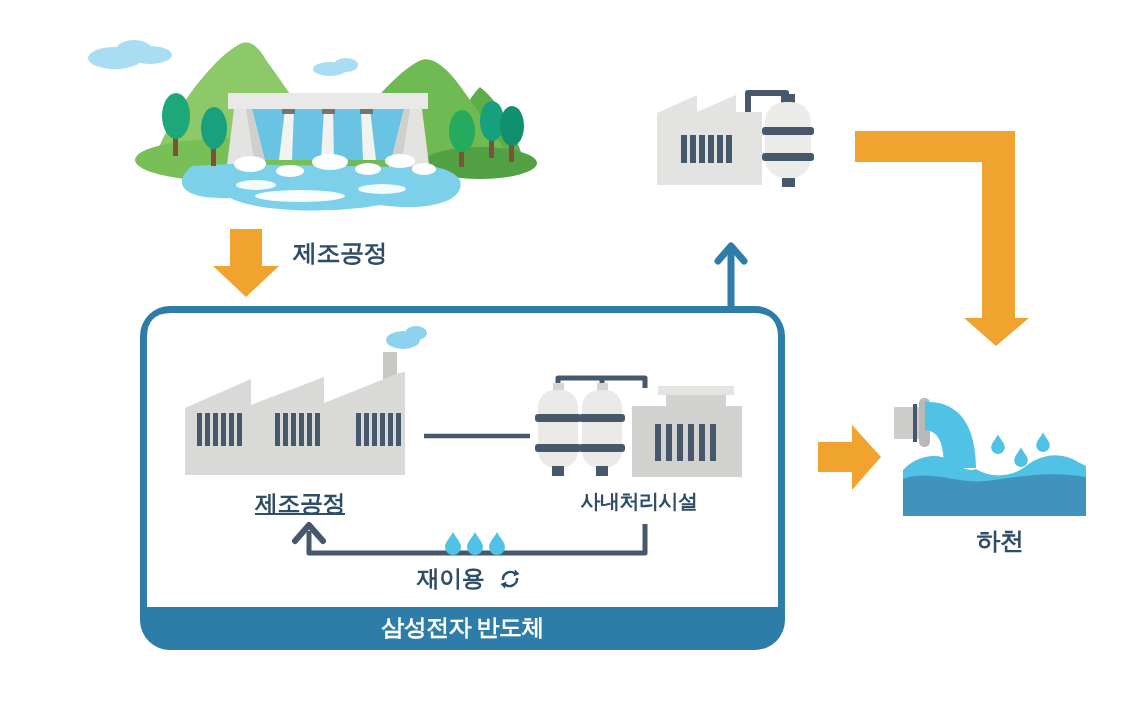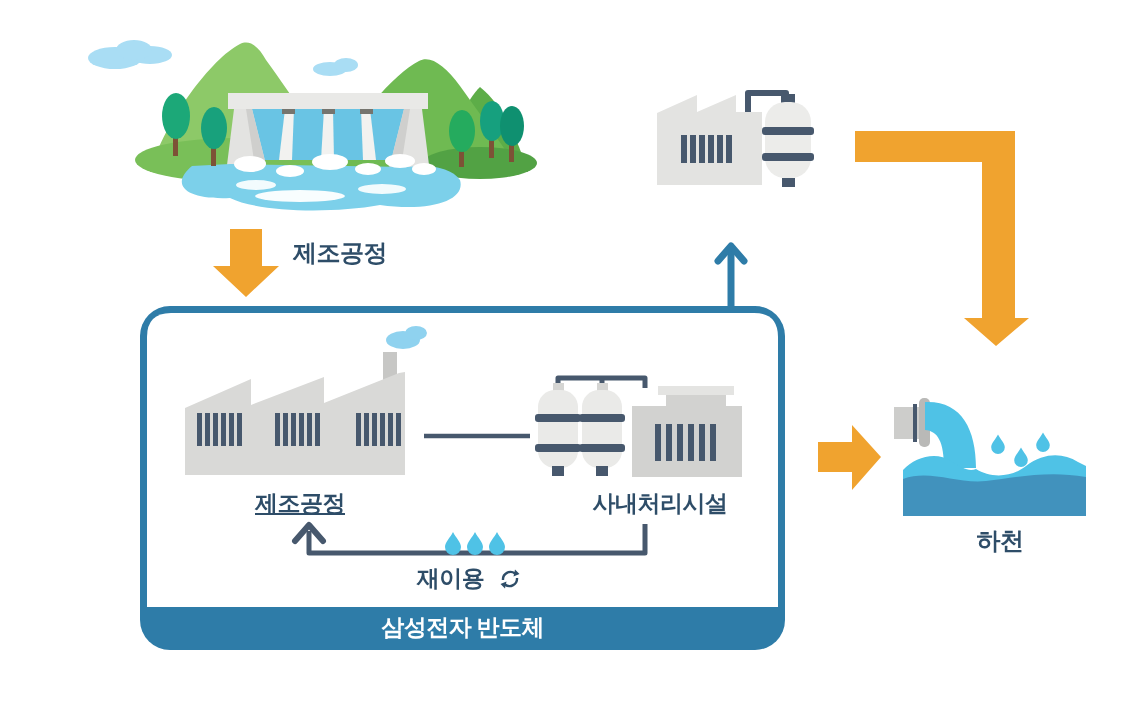--- a/index.html
+++ b/index.html
@@ -224,21 +224,21 @@
         <path transform="translate(1043,446) scale(0.85)" d="M0,-16 C3,-10 8,-6 8,-1 A8,8 0 1 1 -8,-1 C-8,-6 -3,-10 0,-16 Z"></path>
       </g>
     </g>
   </svg>
 
   <div class="lbl" style="left:293px;top:237px;">제조공정</div>
 
 
   <div class="lbl center" style="left:230px;top:488px;width:140px;font-size:23px;text-decoration:underline;">제조공정</div>
 
-  <div class="lbl center" style="left:581px;top:488px;width:158px;font-size:23px;">사내처리시설</div>
+  <div class="lbl center" style="left:560px;top:488px;width:158px;font-size:20px;">사내처리시설</div>
 
   <div class="lbl center" style="left:402px;top:563px;width:135px;font-size:23px;">
     <span class="reuse-wrap">
       <span>재이용</span>
       <svg class="recycle-icon" viewBox="0 0 24 24">
         <path d="M5,13 A7.5,7.5 0 0 1 17,6.5" fill="none" stroke="var(--label-navy)" stroke-width="2.4"></path>
         <polygon points="17,2.5 21.5,7 15.5,9.5" fill="var(--label-navy)"></polygon>
         <path d="M19,11 A7.5,7.5 0 0 1 7,17.5" fill="none" stroke="var(--label-navy)" stroke-width="2.4"></path>
         <polygon points="7,21.5 2.5,17 8.5,14.5" fill="var(--label-navy)"></polygon>
       </svg>

